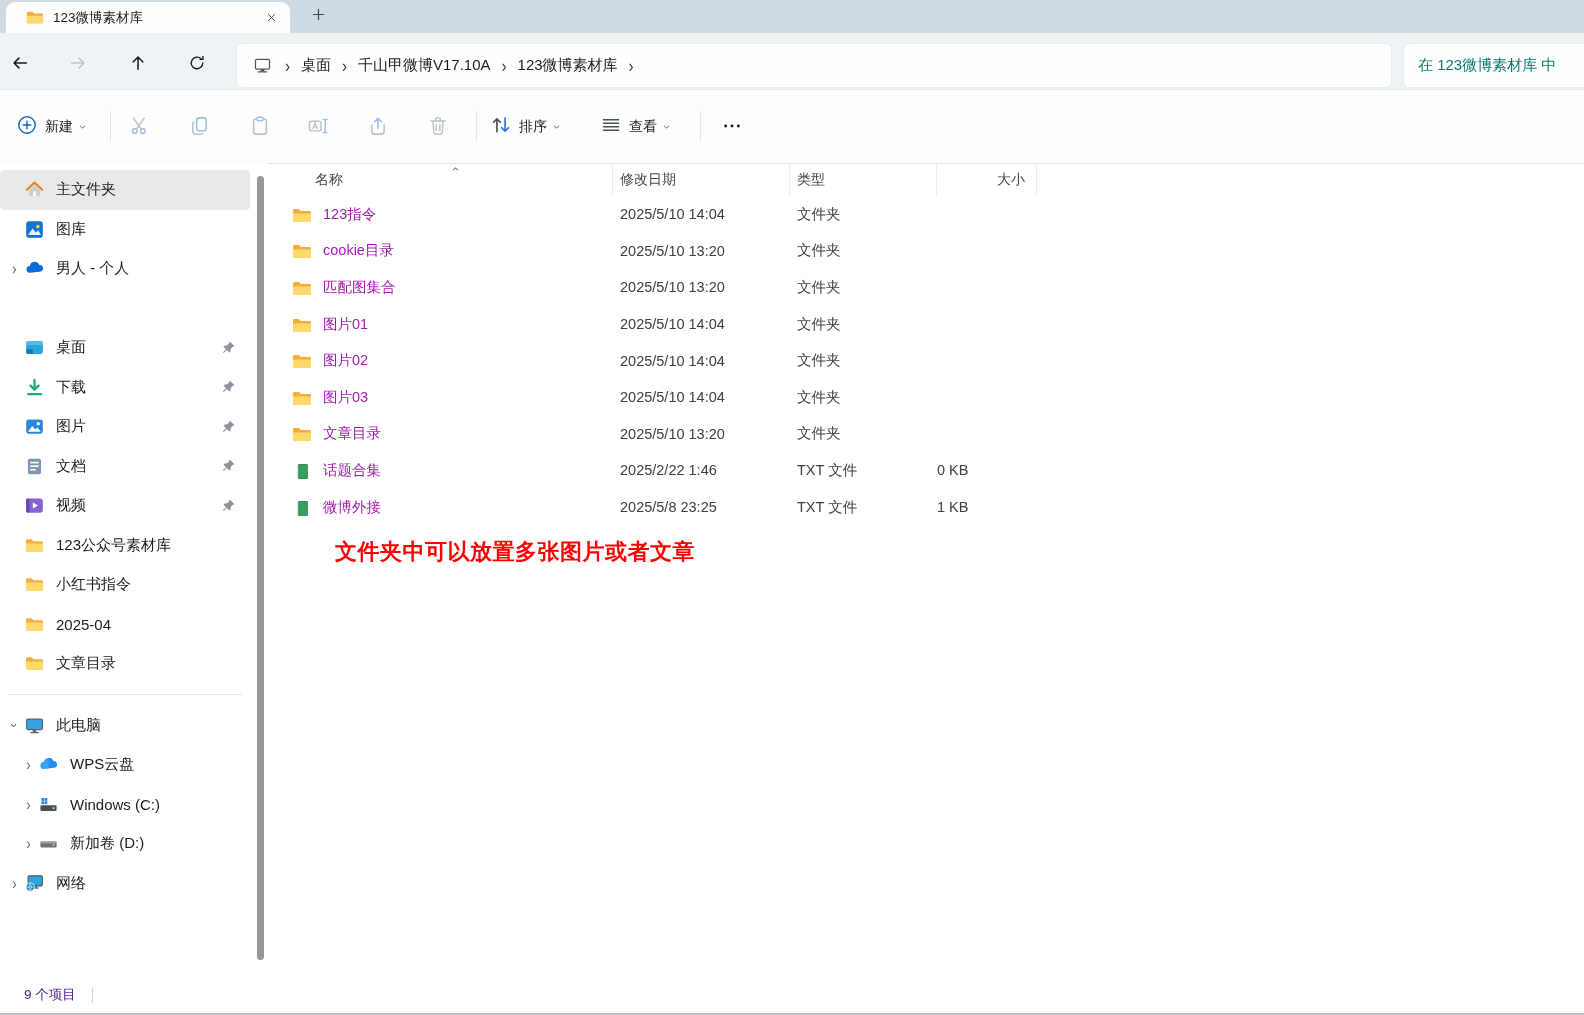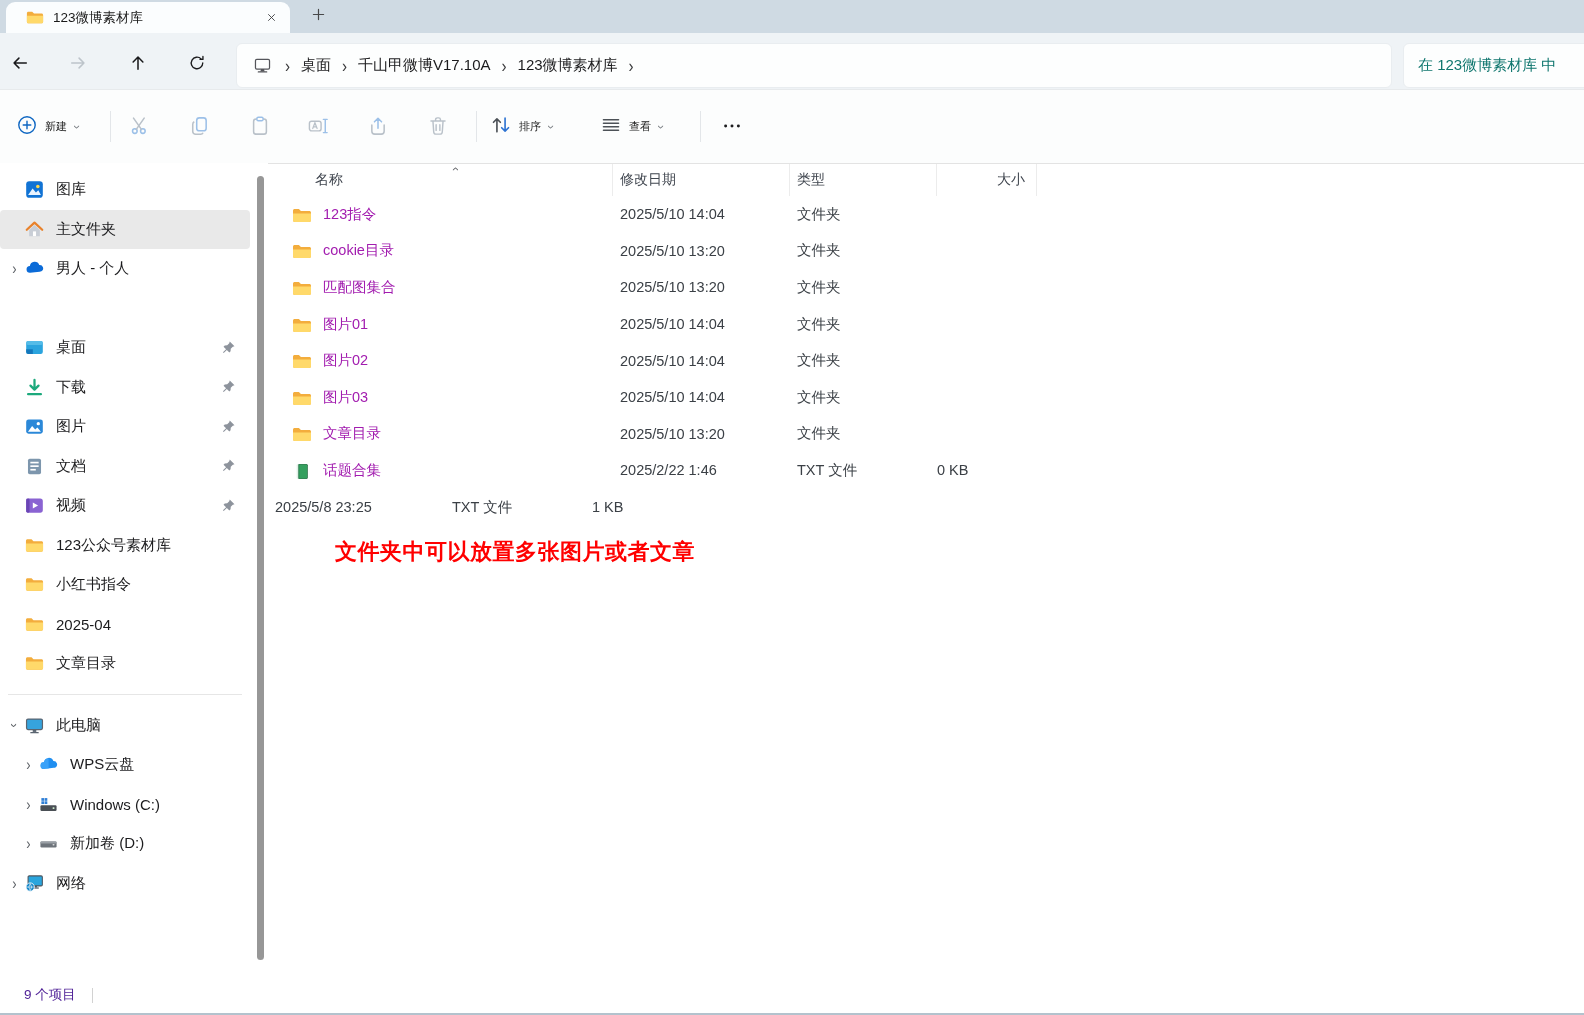--- a/index.html
+++ b/index.html
@@ -28,21 +28,21 @@
   .crumb-sep { color:#3c3c3e; font-size:15px; margin:0 11px; transform:scaleY(1.25); display:inline-block; }
   .crumb-seg { font-size:15px; color:#1b1b1d; white-space:nowrap; }
   .searchbox { position:absolute; left:1403px; top:10px; width:195px; height:45px; background:#fdfefe;
     border:1px solid #e9edf0; border-radius:6px; display:flex; align-items:center; padding:0 14px; overflow:hidden; }
   .searchbox input { border:none; outline:none; background:transparent; font-size:15px; color:#0f766e;
     width:100%; font-family:inherit; white-space:nowrap; }
 
   
   .toolbar { position:absolute; left:0; top:90px; width:1584px; height:73px; background:#fcfdfd; }
   .tb-group { position:absolute; top:0; height:73px; display:flex; align-items:center; gap:7px; }
-  .tb-label { font-size:11px; color:#191919; white-space:nowrap; }
+  .tb-label { font-size:14px; color:#191919; white-space:nowrap; }
   .tb-dd { font-size:12px; color:#7b7f84; transform:rotate(90deg); display:inline-block; margin-left:1px; }
   .tb-div { position:absolute; top:21px; width:1px; height:31px; background:#e3e6e9; }
   .tb-btn { position:absolute; top:16px; width:40px; height:40px; display:flex; align-items:center; justify-content:center; }
   .tb-btn svg { width:22px; height:22px; }
   .tb-group svg { width:22px; height:22px; }
 
   
   .sidebar { position:absolute; left:0; top:163px; width:250px; bottom:38px; padding-top:7px; background:#fff; }
   .side-item { height:39.5px; display:flex; align-items:center; padding-left:4px; }
   .side-item.selected { background:#e9e9e9; border-radius:4px; }
@@ -223,41 +223,41 @@
   <div class="tb-btn" style="left:712px">
       <svg viewBox="0 0 20 20" fill="#1d1d1f">
         <circle cx="4.2" cy="10" r="1.35"></circle>
         <circle cx="10" cy="10" r="1.35"></circle>
         <circle cx="15.8" cy="10" r="1.35"></circle>
       </svg>
     </div>
 </div>
 
 <div class="sidebar" id="sidebar">
+    <div class="side-item selected">
+      <span class="chev empty">›</span>
+      <span class="side-ic">
+        <svg viewBox="0 0 16 16">
+          <path d="M3.5 8.4v5.2h9V8.4L8 4.3z" fill="#c9ced6"></path>
+          <rect x="6.7" y="9.6" width="2.6" height="4" fill="#fff"></rect>
+          <path d="M1.5 8.2 8 2.2l6.5 6" fill="none" stroke="#e8822c" stroke-width="1.9" stroke-linecap="round" stroke-linejoin="round"></path>
+        </svg>
+      </span>
+      <span class="side-label">主文件夹</span>
+    </div>
     <div class="side-item">
       <span class="chev empty">›</span>
       <span class="side-ic">
         <svg viewBox="0 0 16 16">
           <rect x="1" y="1" width="14" height="14" rx="2.6" fill="#1173d4"></rect>
           <circle cx="10.8" cy="5.4" r="1.5" fill="#ffd84d"></circle>
           <path d="M2.6 12.6 6.4 7.2l2.8 3.4 2-2 2.2 4z" fill="#eaf4ff"></path>
         </svg>
       </span>
       <span class="side-label">图库</span>
-    </div>
-    <div class="side-item selected">
-      <span class="chev empty">›</span>
-      <span class="side-ic">
-        <svg viewBox="0 0 16 16">
-          <path d="M3.5 8.4v5.2h9V8.4L8 4.3z" fill="#c9ced6"></path>
-          <rect x="6.7" y="9.6" width="2.6" height="4" fill="#fff"></rect>
-          <path d="M1.5 8.2 8 2.2l6.5 6" fill="none" stroke="#e8822c" stroke-width="1.9" stroke-linecap="round" stroke-linejoin="round"></path>
-        </svg>
-      </span>
-      <span class="side-label">主文件夹</span>
     </div>
     <div class="side-item">
       <span class="chev">›</span>
       <span class="side-ic">
         <svg viewBox="0 0 16 16">
           <path d="M4.3 11.6a2.9 2.9 0 0 1-.2-5.8 4.1 4.1 0 0 1 7.9-.8 2.9 2.9 0 0 1 1.8 5.4 3.4 3.4 0 0 1-1.5.4z" fill="#0b6bd8"></path>
         </svg>
       </span>
       <span class="side-label">男人 - 个人</span>
     </div>
@@ -564,20 +564,31 @@
               <path d="M5 1.2v13.6" stroke="#1d7a45" stroke-width=".7"></path>
             </svg>
           </span>
           <span>话题合集</span>
         </div>
         <div class="fcell f-date">2025/2/22 1:46</div>
         <div class="fcell f-type">TXT 文件</div>
         <div class="fcell f-size">0 KB</div>
       </div>
       <div class="file-row">
+        <div class="fcell f-name">
+          <span class="fic">
+            <svg viewBox="0 0 16 16">
+              <rect x="3" y="1.2" width="10.2" height="13.6" rx="1" fill="#dff0e6"></rect>
+              <path d="M5 1.2h7.2a1 1 0 0 1 1 1v11.6a1 1 0 0 1-1 1H5z" fill="#35a express05f"></path>
+              <path d="M5 1.2h7.2a1 1 0 0 1 1 1v11.6a1 1 0 0 1-1 1H5z" fill="#35a05f"></path>
+              <path d="M5 1.2v13.6" stroke="#1d7a45" stroke-width=".7"></path>
+            </svg>
+          </span>
+          <span>微博外接</span>
+        </div>
         <div class="fcell f-date">2025/5/8 23:25</div>
         <div class="fcell f-type">TXT 文件</div>
         <div class="fcell f-size">1 KB</div>
       </div>
     </div>
   <div class="annotation" style="color: rgb(255, 0, 0);">文件夹中可以放置多张图片或者文章</div>
 </div>
 
 <div class="statusbar">
   <span class="status-text">9 个项目</span>

